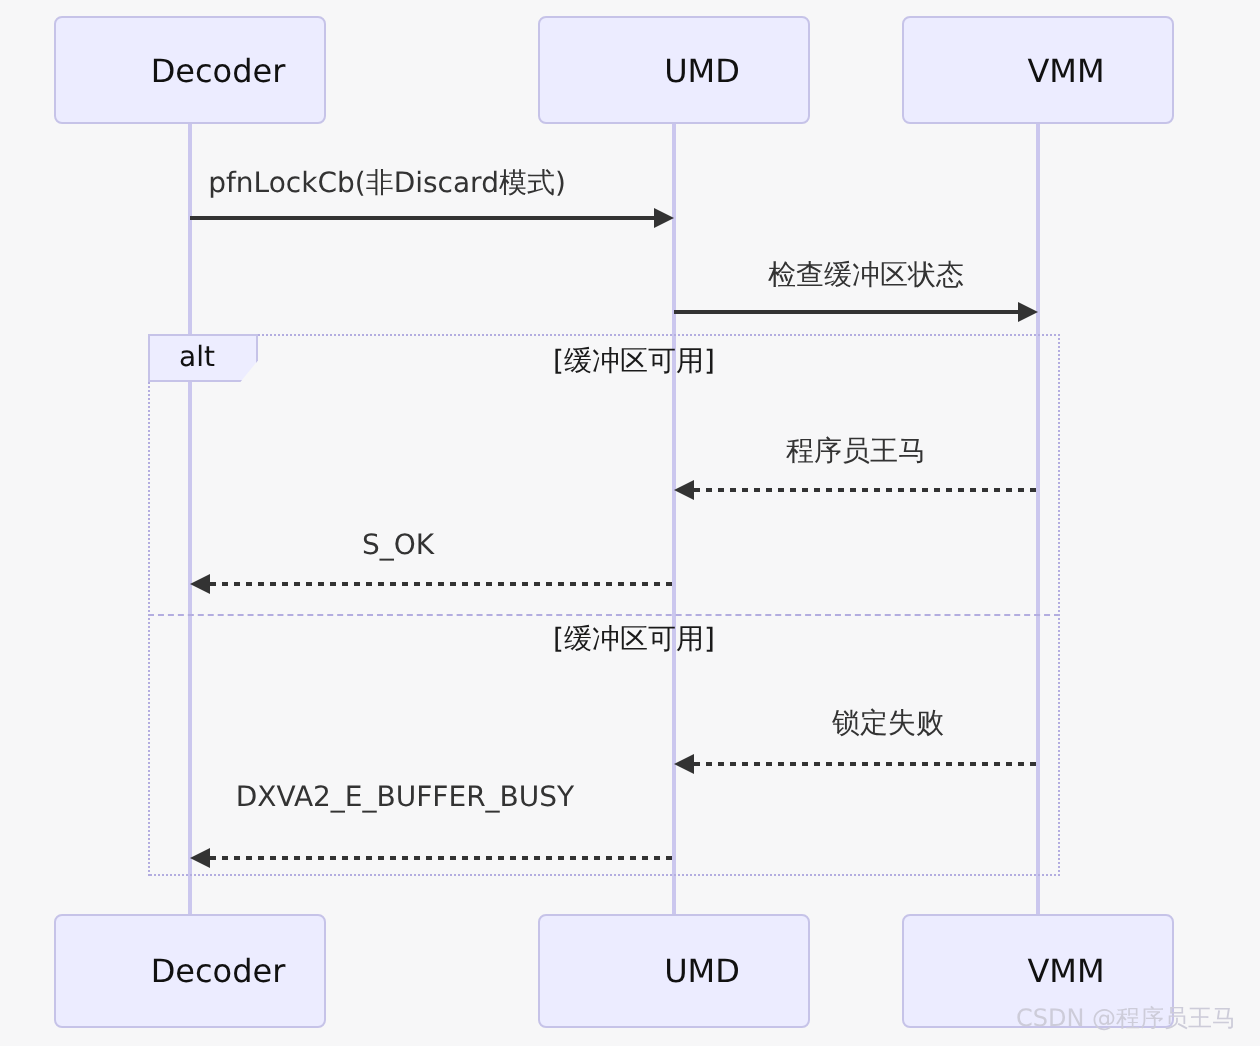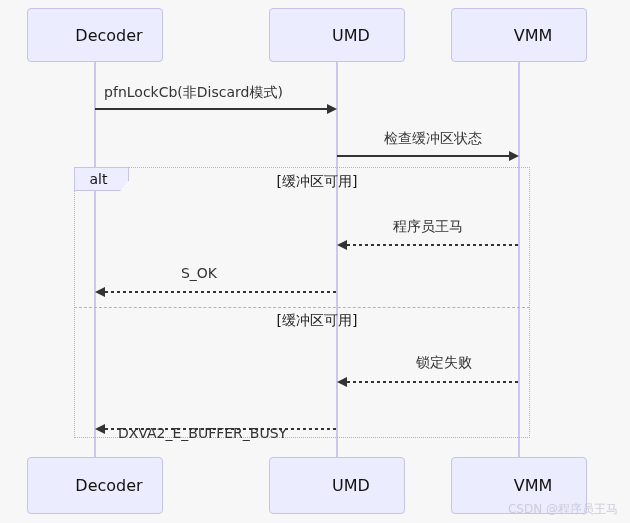--- a/index.html
+++ b/index.html
@@ -131,21 +131,21 @@
   <div class="arrowhead left" style="left:337px;top:240px;"></div>
 
   <div class="msg-label" style="left:95px;width:208px;top:264px;">S_OK</div>
   <div class="msg-line dashed" style="left:105px;width:231px;top:291px;"></div>
   <div class="arrowhead left" style="left:95px;top:287px;"></div>
 
   <div class="msg-label" style="left:337px;width:182px;top:353px;margin-left:16px;">锁定失败</div>
   <div class="msg-line dashed" style="left:347px;width:171px;top:381px;"></div>
   <div class="arrowhead left" style="left:337px;top:377px;"></div>
 
-  <div class="msg-label" style="left:95px;width:215px;top:424px;text-align:center;">DXVA2_E_BUFFER_BUSY</div>
+  <div class="msg-label" style="left:95px;width:215px;top:390px;text-align:center;">DXVA2_E_BUFFER_BUSY</div>
   <div class="msg-line dashed" style="left:105px;width:231px;top:428px;"></div>
   <div class="arrowhead left" style="left:95px;top:424px;"></div>
 
   <div class="actor bottom" style="left:27px;top:457px;">
     <span>Decoder</span>
   </div>
   <div class="actor bottom" style="left:269px;top:457px;">
     <span>UMD</span>
   </div>
   <div class="actor bottom" style="left:451px;top:457px;">

